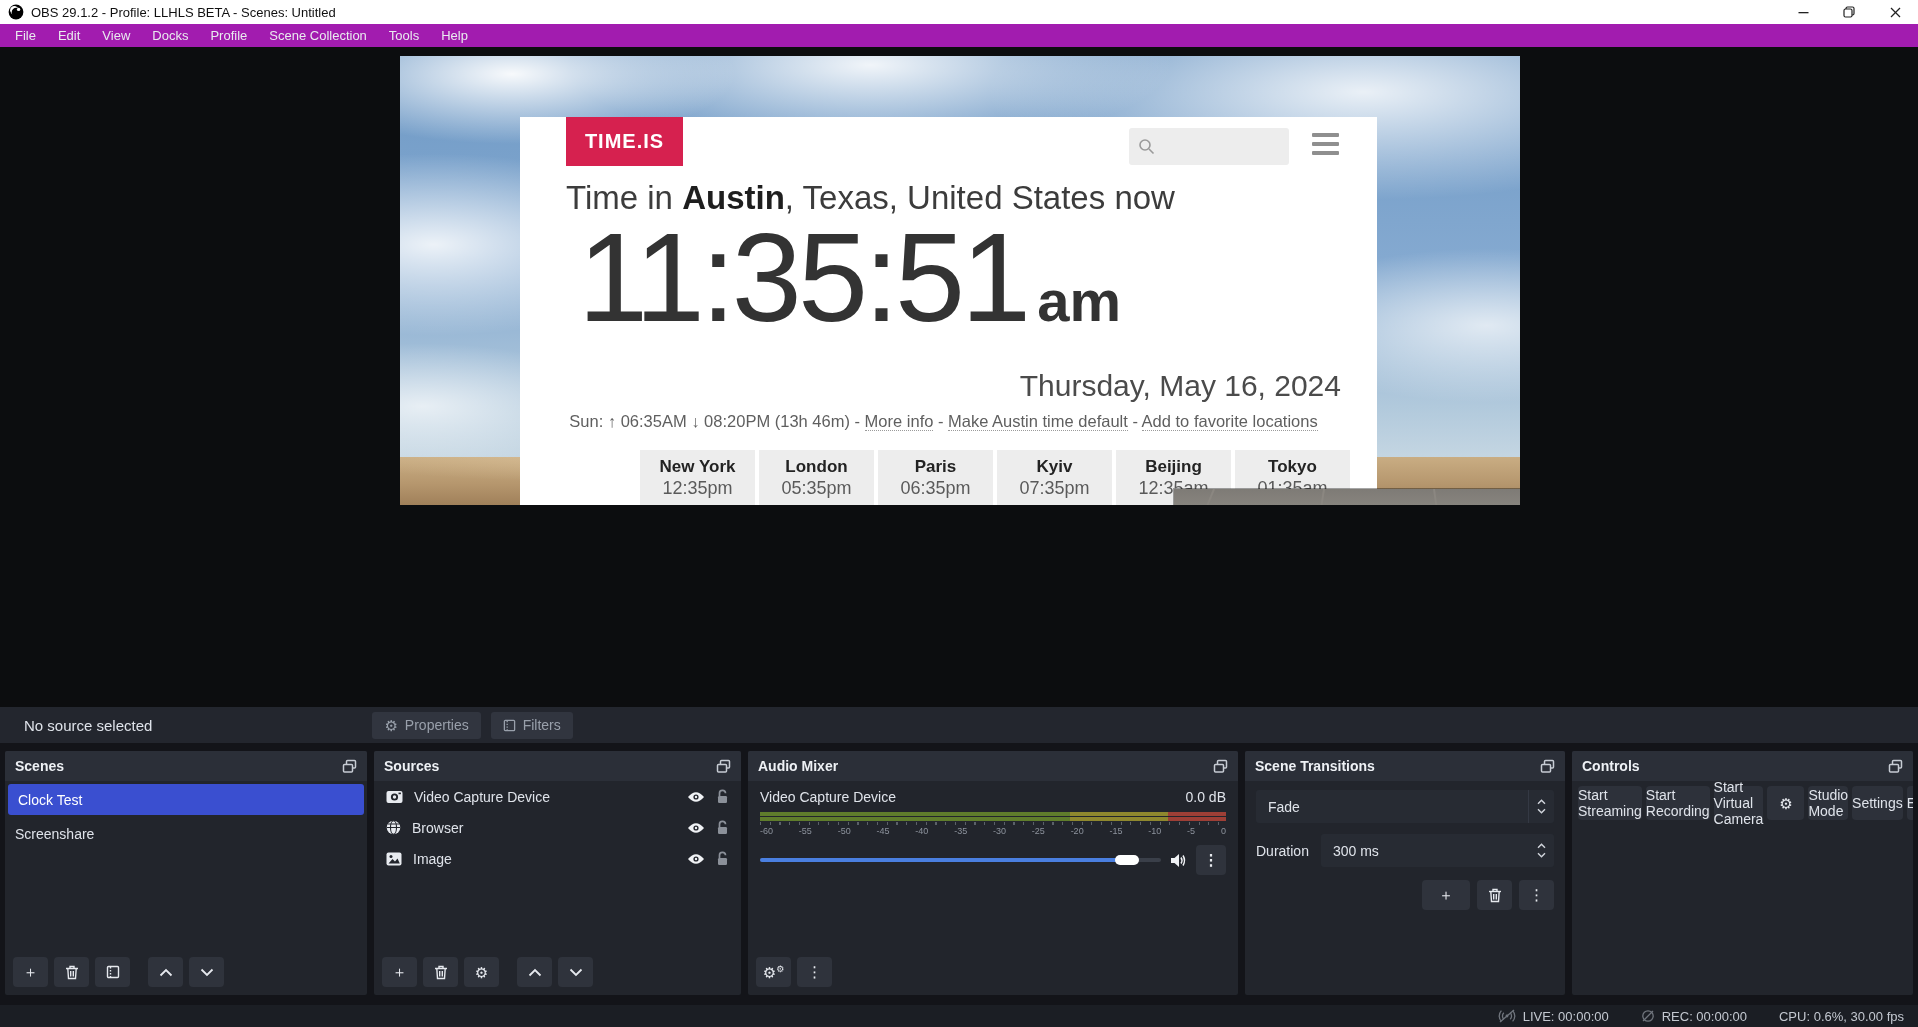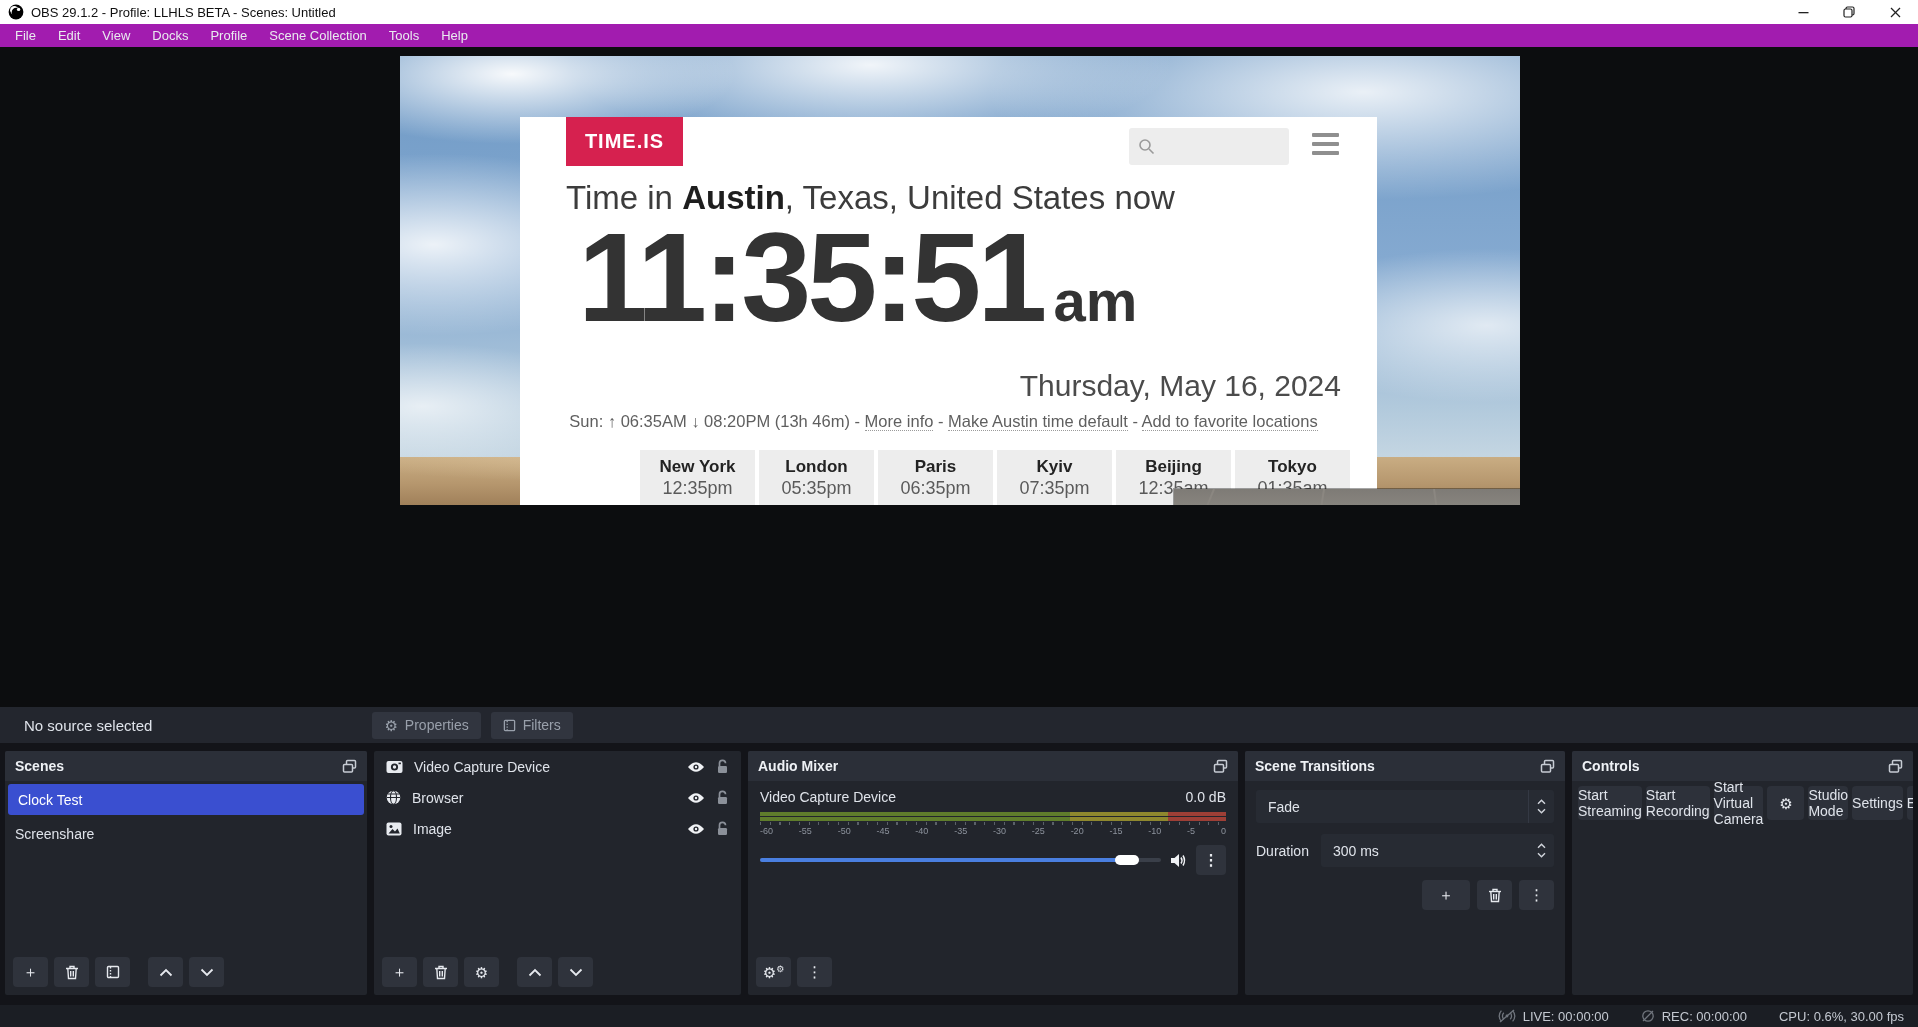--- a/index.html
+++ b/index.html
@@ -41,21 +41,21 @@
   .ti-logo{position:absolute;left:46px;top:0;width:117px;height:49px;background:var(--brand-crimson);
     display:flex;align-items:center;justify-content:center;color:#fff;font-weight:bold;
     font-size:20px;letter-spacing:1px}
   .ti-search{position:absolute;right:88px;top:11px;width:160px;height:37px;background:#ededed;
     border-radius:3px;display:flex;align-items:center;padding-left:9px;color:#9a9a9a}
   .ti-burger{position:absolute;right:38px;top:16px;display:flex;flex-direction:column;gap:5px}
   .ti-burger i{display:block;width:27px;height:4px;background:#8f8f8f;border-radius:1px}
   .ti-h1{position:absolute;left:46px;top:62px;font-size:33px;color:#3c3c3c;white-space:nowrap}
   .ti-h1 b{color:#1e1e1e;font-weight:bold}
   .ti-clock{position:absolute;left:58px;top:88px;white-space:nowrap;color:#333}
-  .ti-clock .digits{font-size:126px;font-weight:bold;letter-spacing:-4px}
+  .ti-clock .digits{font-size:126px;font-weight:normal;letter-spacing:-4px}
   .ti-clock .ampm{font-size:58px;font-weight:bold;margin-left:10px}
   .ti-date{position:absolute;right:36px;top:252px;font-size:30px;color:#4b4b4b}
   .ti-sun{position:absolute;left:0;right:10px;top:295px;text-align:center;font-size:16.5px;color:#5f5f5f;white-space:nowrap}
   .ti-sun .lnk{border-bottom:1px dotted #9a9a9a;cursor:pointer}
   .ti-cities{position:absolute;left:120px;top:333px;display:flex;gap:4px}
   .city-box{width:115px;height:56px;background:#ededed;text-align:center;padding-top:7px}
   .city-box .cname{font-size:17px;font-weight:bold;color:#232323}
   .city-box .ctime{font-size:18px;color:#5a5a5a;margin-top:1px}
 
   
@@ -342,20 +342,29 @@
       </div>
       <div class="icon-btn">
         <svg width="14" height="9" viewBox="0 0 14 9" fill="none" stroke="currentColor" stroke-width="1.8">
             <path d="M1.5 1.5 7 7l5.5-5.5"></path>
           </svg>
       </div>
     </div>
   </div>
 
   <div class="panel p-sources">
+    <div class="phead">
+      <span class="ptitle">Sources</span>
+      <span class="popout">
+          <svg width="15" height="15" viewBox="0 0 15 15" fill="none" stroke="currentColor" stroke-width="1.5">
+            <rect x="4.5" y="1.5" width="9" height="7.5" rx="1"></rect>
+            <rect x="1.5" y="5.5" width="9" height="7.5" rx="1" fill="#2b2f38"></rect>
+          </svg>
+        </span>
+    </div>
     <div class="pbody">
       <div class="src-row">
         <span class="src-ico">
             <svg width="17" height="14" viewBox="0 0 17 14">
               <rect x="0.5" y="1" width="16" height="12" rx="2" fill="currentColor"></rect>
               <circle cx="8.5" cy="7" r="3.6" fill="#22252c"></circle>
               <circle cx="8.5" cy="7" r="1.7" fill="currentColor"></circle>
               <rect x="12.5" y="2.6" width="2.4" height="1.6" fill="#22252c"></rect>
             </svg>
           </span>

